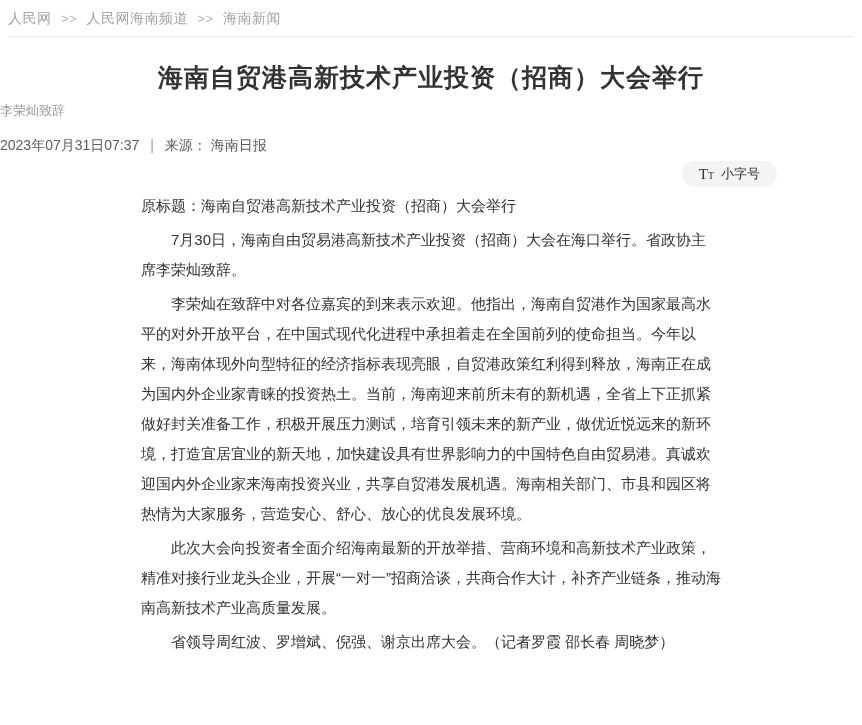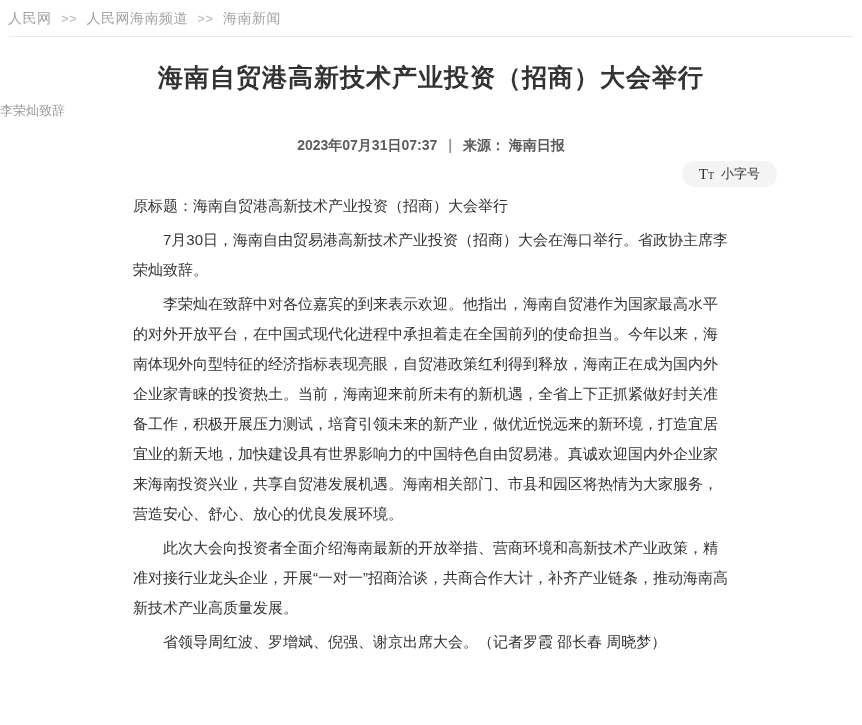--- a/index.html
+++ b/index.html
@@ -51,25 +51,23 @@
   }
   .subtitle {
     margin-top: 7px;
     text-align: left;
     font-size: 13px;
     line-height: 18px;
     color: #9b9b9b;
   }
   .meta {
     margin-top: 16px;
-    text-align: center;
     font-size: 14px;
     line-height: 18px;
     color: #5c5c5c;
-    font-weight: bold;
   }
   .meta .meta-sep {
     margin: 0 7px;
     color: #999999;
   }
   .meta a {
     color: #5c5c5c;
     text-decoration: none;
     cursor: pointer;
   }
@@ -104,21 +102,21 @@
   .tt-icon .t-small { font-size: 10px; }
   
   .body {
     width: 596px;
     margin: 3px auto 0 auto;
     font-size: 15px;
     line-height: 30px;
     color: #333333;
   }
   .body p {
-    margin: 4px 0;
+    margin: 4px 8px;
   }
   .body p.para {
     text-indent: 2em;
   }
 </style>
 </head>
 <body>
 
 <div class="page">
 

